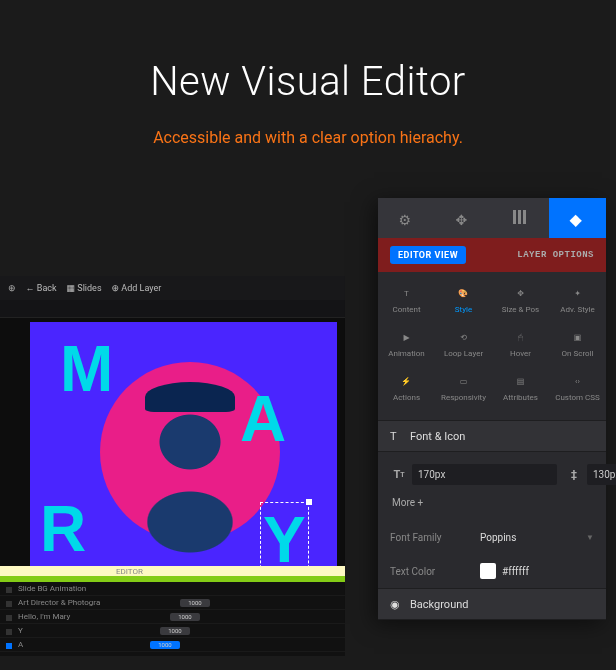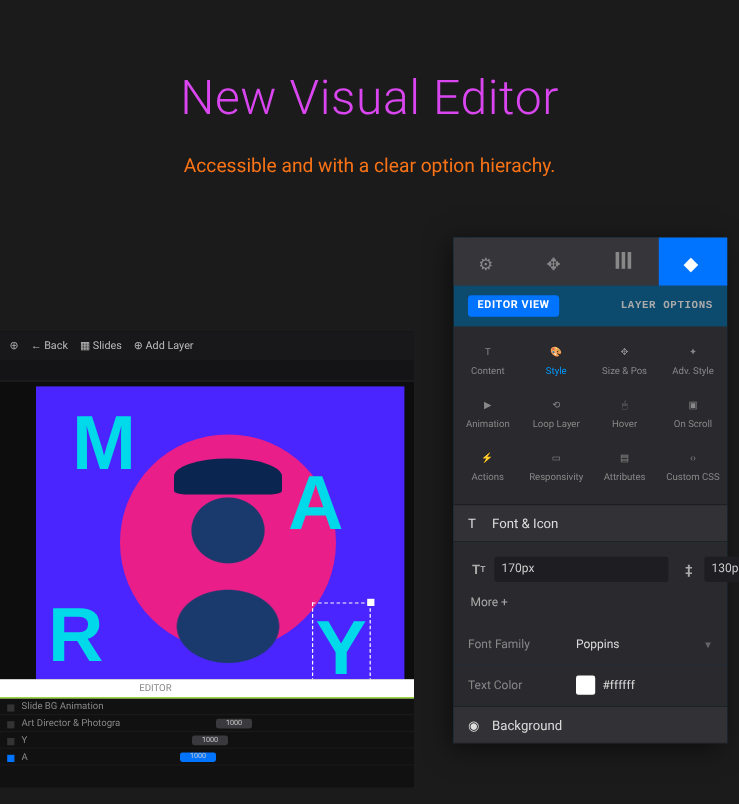--- a/index.html
+++ b/index.html
@@ -1,48 +1,48 @@
 <!DOCTYPE html>
 <html><head>
 <meta charset="utf-8">
 <style>
 * { margin: 0; padding: 0; box-sizing: border-box; font-family: -apple-system, BlinkMacSystemFont, "Segoe UI", Roboto, sans-serif; }
 body { background: #1b1b1b; width: 616px; height: 670px; overflow: hidden; position: relative; color: #fff; }
 
 .hero { text-align: center; padding-top: 58px; }
-.hero h1 { font-size: 40px; font-weight: 300; color: #d946ef; letter-spacing: 0.5px; }
+.hero h1 { font-size: 40px; font-weight: 300; color: #ffffff; letter-spacing: 0.5px; }
 .hero p { font-size: 16px; font-weight: 400; color: #f97316; margin-top: 23px; }
 
 
 .mini-editor { position: absolute; left: 0; top: 276px; width: 345px; height: 380px; background: #0d0d0d; }
 .mini-editor .topbar { height: 24px; background: #18181a; display: flex; align-items: center; padding: 0 8px; gap: 10px; font-size: 9px; color: #aaa; }
 .mini-editor .topbar .btn { color: #bbb; }
 .mini-editor .toolbar { height: 18px; background: #141416; border-bottom: 1px solid #222; }
 .mini-editor .canvas { height: 260px; background: #4a25ff; position: relative; margin: 4px 8px 0 30px; }
 .mini-editor .canvas .circle { position: absolute; width: 180px; height: 180px; background: #e91e88; border-radius: 50%; left: 70px; top: 40px; }
 .mini-editor .canvas .person { position: absolute; width: 140px; height: 160px; left: 90px; top: 80px; background: radial-gradient(ellipse 50px 45px at 70px 40px, #1a3a6e 0%, #1a3a6e 60%, transparent 62%), radial-gradient(ellipse 70px 50px at 70px 120px, #1a3a6e 0%, #1a3a6e 60%, transparent 62%); }
 .mini-editor .canvas .hat { position: absolute; width: 90px; height: 30px; background: #0a2550; border-radius: 50% 50% 10% 10%; left: 115px; top: 60px; }
 .mini-editor .canvas .letter { position: absolute; font-size: 64px; font-weight: 800; color: #00d9e9; font-family: Arial, sans-serif; }
 .mini-editor .canvas .lM { left: 30px; top: 10px; }
 .mini-editor .canvas .lA { left: 210px; top: 60px; }
 .mini-editor .canvas .lR { left: 10px; top: 170px; }
 .mini-editor .canvas .lY { left: 230px; top: 180px; border: 1px dashed #fff; padding: 0 2px; }
 .mini-editor .canvas .lY::after { content: ""; position: absolute; right: -4px; top: -4px; width: 6px; height: 6px; background: #fff; }
 .mini-editor .timeline { position: absolute; bottom: 0; left: 0; right: 0; height: 90px; background: #111; font-size: 8px; color: #888; }
-.mini-editor .timeline .thead { display: flex; height: 16px; align-items: center; padding: 0 6px; border-bottom: 1px solid #84cc16; background: #ffffff; }
+.mini-editor .timeline .thead { display: flex; height: 16px; align-items: center; padding: 0 6px; border-bottom: 6px solid #84cc16; background: #fef9c3; }
 .mini-editor .timeline .thead .t1 { width: 110px; }
 .mini-editor .timeline .trow { display: flex; height: 14px; align-items: center; border-bottom: 1px solid #1a1a1a; }
 .mini-editor .timeline .trow .lbl { width: 110px; padding-left: 18px; position: relative; }
 .mini-editor .timeline .trow .lbl::before { content: ""; position: absolute; left: 6px; top: 3px; width: 6px; height: 6px; background: #333; }
 .mini-editor .timeline .trow.on .lbl::before { background: #0073ff; }
 .mini-editor .timeline .trow .bar { height: 8px; background: #3a3a3e; border-radius: 2px; margin-left: var(--off, 0px); width: var(--w, 30px); font-size: 6px; text-align: center; line-height: 8px; color: #ccc; }
 .mini-editor .timeline .trow.on .bar { background: #0073ff; }
 
 
-.panel { position: absolute; right: 10px; top: 198px; width: 228px; background: #0c4a6e; box-shadow: -4px 4px 20px rgba(0,0,0,0.5); }
+.panel { position: absolute; right: 10px; top: 198px; width: 228px; background: #7f1d1d; box-shadow: -4px 4px 20px rgba(0,0,0,0.5); }
 
 .panel .top-tabs { display: flex; height: 40px; background: #35353a; }
 .panel .top-tabs .tab { flex: 1; display: flex; align-items: center; justify-content: center; color: #888; cursor: pointer; }
 .panel .top-tabs .tab.active { background: #0073ff; color: #fff; }
 .panel .top-tabs .tab svg, .panel .top-tabs .tab .ico { width: 16px; height: 16px; }
 
 .panel .subhead { display: flex; justify-content: space-between; align-items: center; height: 34px; padding: 0 12px; font-size: 9px; letter-spacing: 0.5px; }
 .panel .subhead .pill { background: #0073ff; color: #fff; padding: 4px 8px; border-radius: 3px; font-weight: 700; font-size: 9px; }
 .panel .subhead .right { color: #aaa; font-weight: 600; font-family: Liberation Mono, monospace; }
 
@@ -105,20 +105,24 @@
     </div>
     <div id="timeline-rows">
         <div class="trow">
           <div class="lbl">Slide BG Animation</div>
         </div>
         <div class="trow">
           <div class="lbl">Art Director &amp; Photogra</div>
           <div class="bar" style="--off: 70px; --w: 30px;">1000</div>
         </div>
         <div class="trow">
+          <div class="lbl">Hello, I'm Mary</div>
+          <div class="bar" style="--off: 60px; --w: 30px;">1000</div>
+        </div>
+        <div class="trow">
           <div class="lbl">Y</div>
           <div class="bar" style="--off: 50px; --w: 30px;">1000</div>
         </div>
         <div class="trow on">
           <div class="lbl">A</div>
           <div class="bar" style="--off: 40px; --w: 30px;">1000</div>
         </div>
       </div>
   </div>
 </div>

